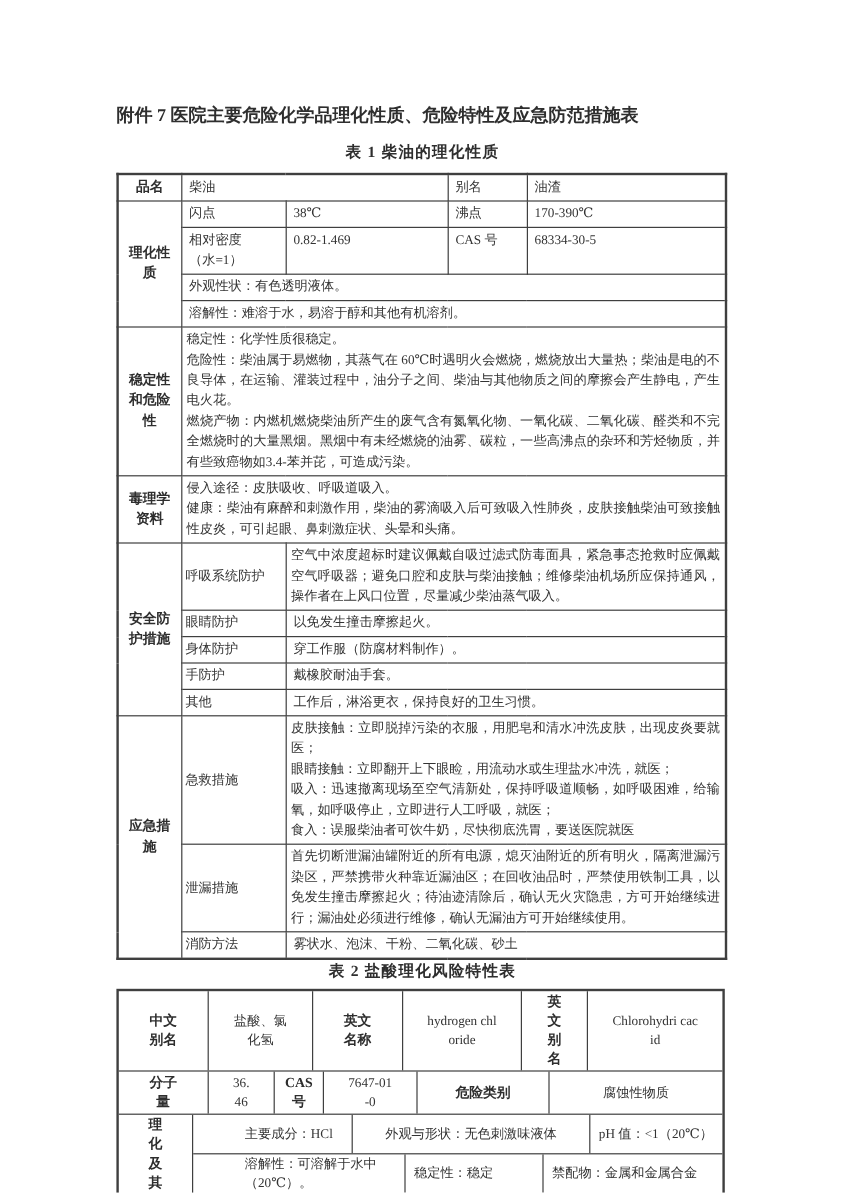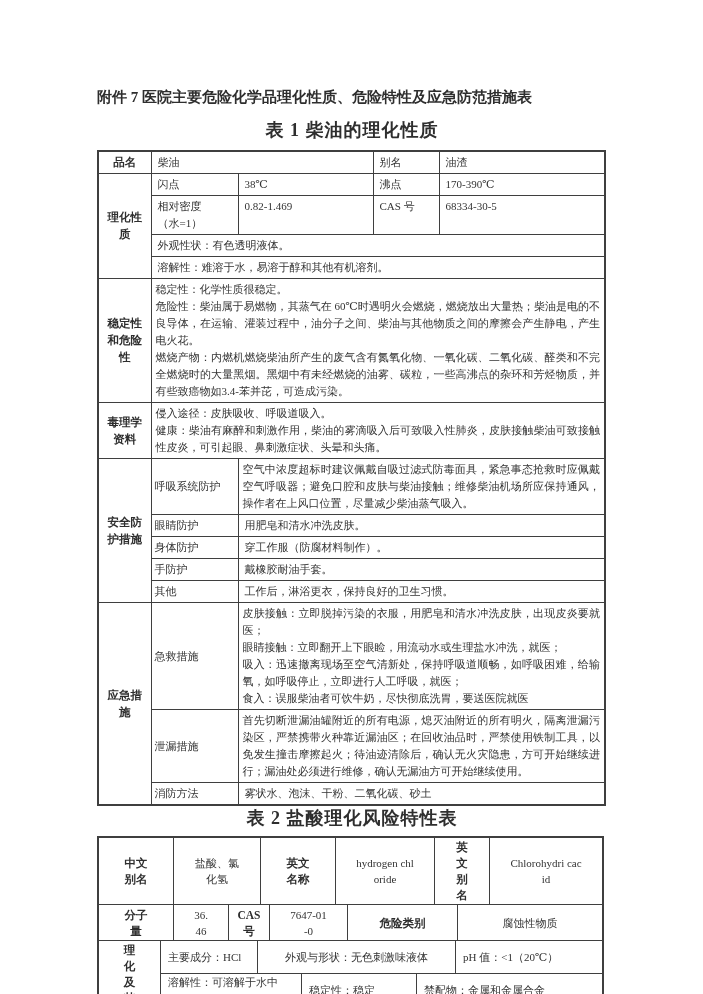--- a/index.html
+++ b/index.html
@@ -16,21 +16,21 @@
   .page{
     width:703px;height:994px;
     padding:88px 96px 0 97px;
     position:relative;overflow:hidden;
     background:#ffffff;
   }
   .doc-heading{
     font-size:15px;font-weight:bold;line-height:19px;color:#2e2e2e;
   }
   .tbl-title{
-    font-size:18px;font-weight:bold;text-align:center;
+    font-size:13px;font-weight:bold;text-align:center;
     margin-top:11px;margin-bottom:8px;letter-spacing:1px;color:#2e2e2e;
   }
   .tbl-title.second{margin-top:0;margin-bottom:6px;}
 
   
   table.t1{
     width:507px;border-collapse:collapse;table-layout:fixed;
     border:2px solid var(--line);
   }
   .t1 td{
@@ -63,21 +63,21 @@
     display:flex;align-items:center;justify-content:center;
     text-align:center;padding:1px 20px;word-break:break-all;
   }
   .t2c:first-child{border-left:none;}
   .t2c.bold{font-weight:bold;font-size:11.5px;color:#2e2e2e;}
   .t2c.left{justify-content:flex-start;text-align:left;padding:1px 7px;}
   .t2c.fill{flex:1;}
   .t2stack{flex:1;display:flex;flex-direction:column;border-left:1px solid var(--line);}
   .t2row2{display:flex;border-top:1px solid var(--line);flex:1;min-height:22px;}
   .t2row2:first-child{border-top:none;}
-  .t2row2 .t2c:first-child{border-left:none;}
+  .t2row2 .t2c:first-child{border-left:none;margin-left:36px;}
 </style>
 </head>
 <body>
 
 <div class="page">
 
   <div class="doc-heading">附件 7 医院主要危险化学品理化性质、危险特性及应急防范措施表</div>
 
   <div class="tbl-title">表 1 柴油的理化性质</div>
 
@@ -127,21 +127,21 @@
       <td colspan="4" class="pre long">侵入途径：皮肤吸收、呼吸道吸入。
 健康：柴油有麻醉和刺激作用，柴油的雾滴吸入后可致吸入性肺炎，皮肤接触柴油可致接触性皮炎，可引起眼、鼻刺激症状、头晕和头痛。</td>
     </tr>
     <tr>
       <td class="lbl" rowspan="5">安全防护措施</td>
       <td class="sub">呼吸系统防护</td>
       <td colspan="3" class="long">空气中浓度超标时建议佩戴自吸过滤式防毒面具，紧急事态抢救时应佩戴空气呼吸器；避免口腔和皮肤与柴油接触；维修柴油机场所应保持通风，操作者在上风口位置，尽量减少柴油蒸气吸入。</td>
     </tr>
     <tr class="h20">
       <td class="sub">眼睛防护</td>
-      <td colspan="3">用肥皂和清水冲洗皮肤。</td>
+      <td colspan="3">以免发生撞击摩擦起火。</td>
     </tr>
     <tr class="h20">
       <td class="sub">身体防护</td>
       <td colspan="3">穿工作服（防腐材料制作）。</td>
     </tr>
     <tr class="h20">
       <td class="sub">手防护</td>
       <td colspan="3">戴橡胶耐油手套。</td>
     </tr>
     <tr class="h20">

